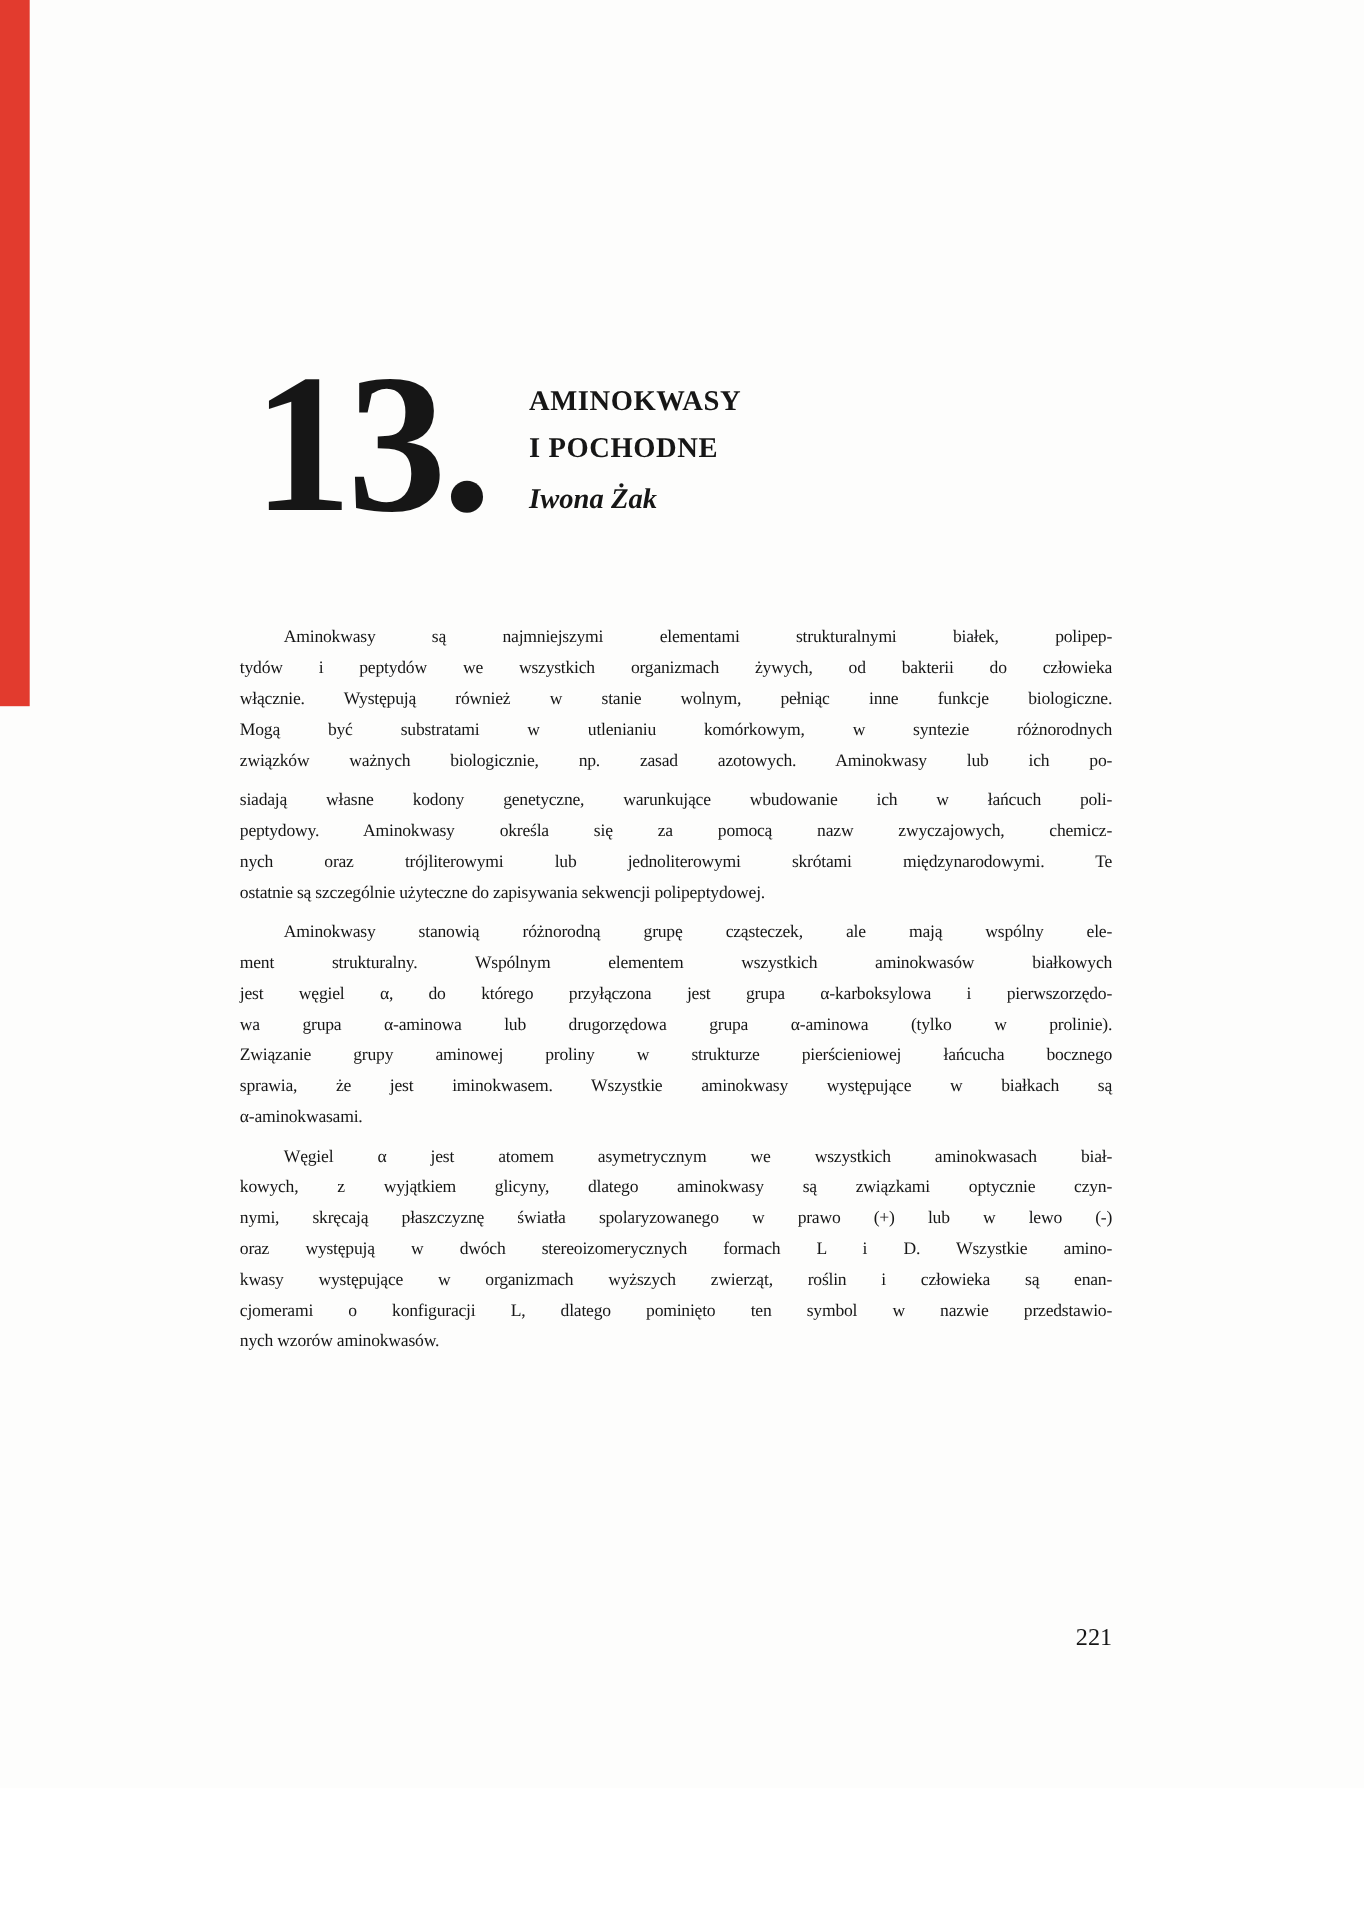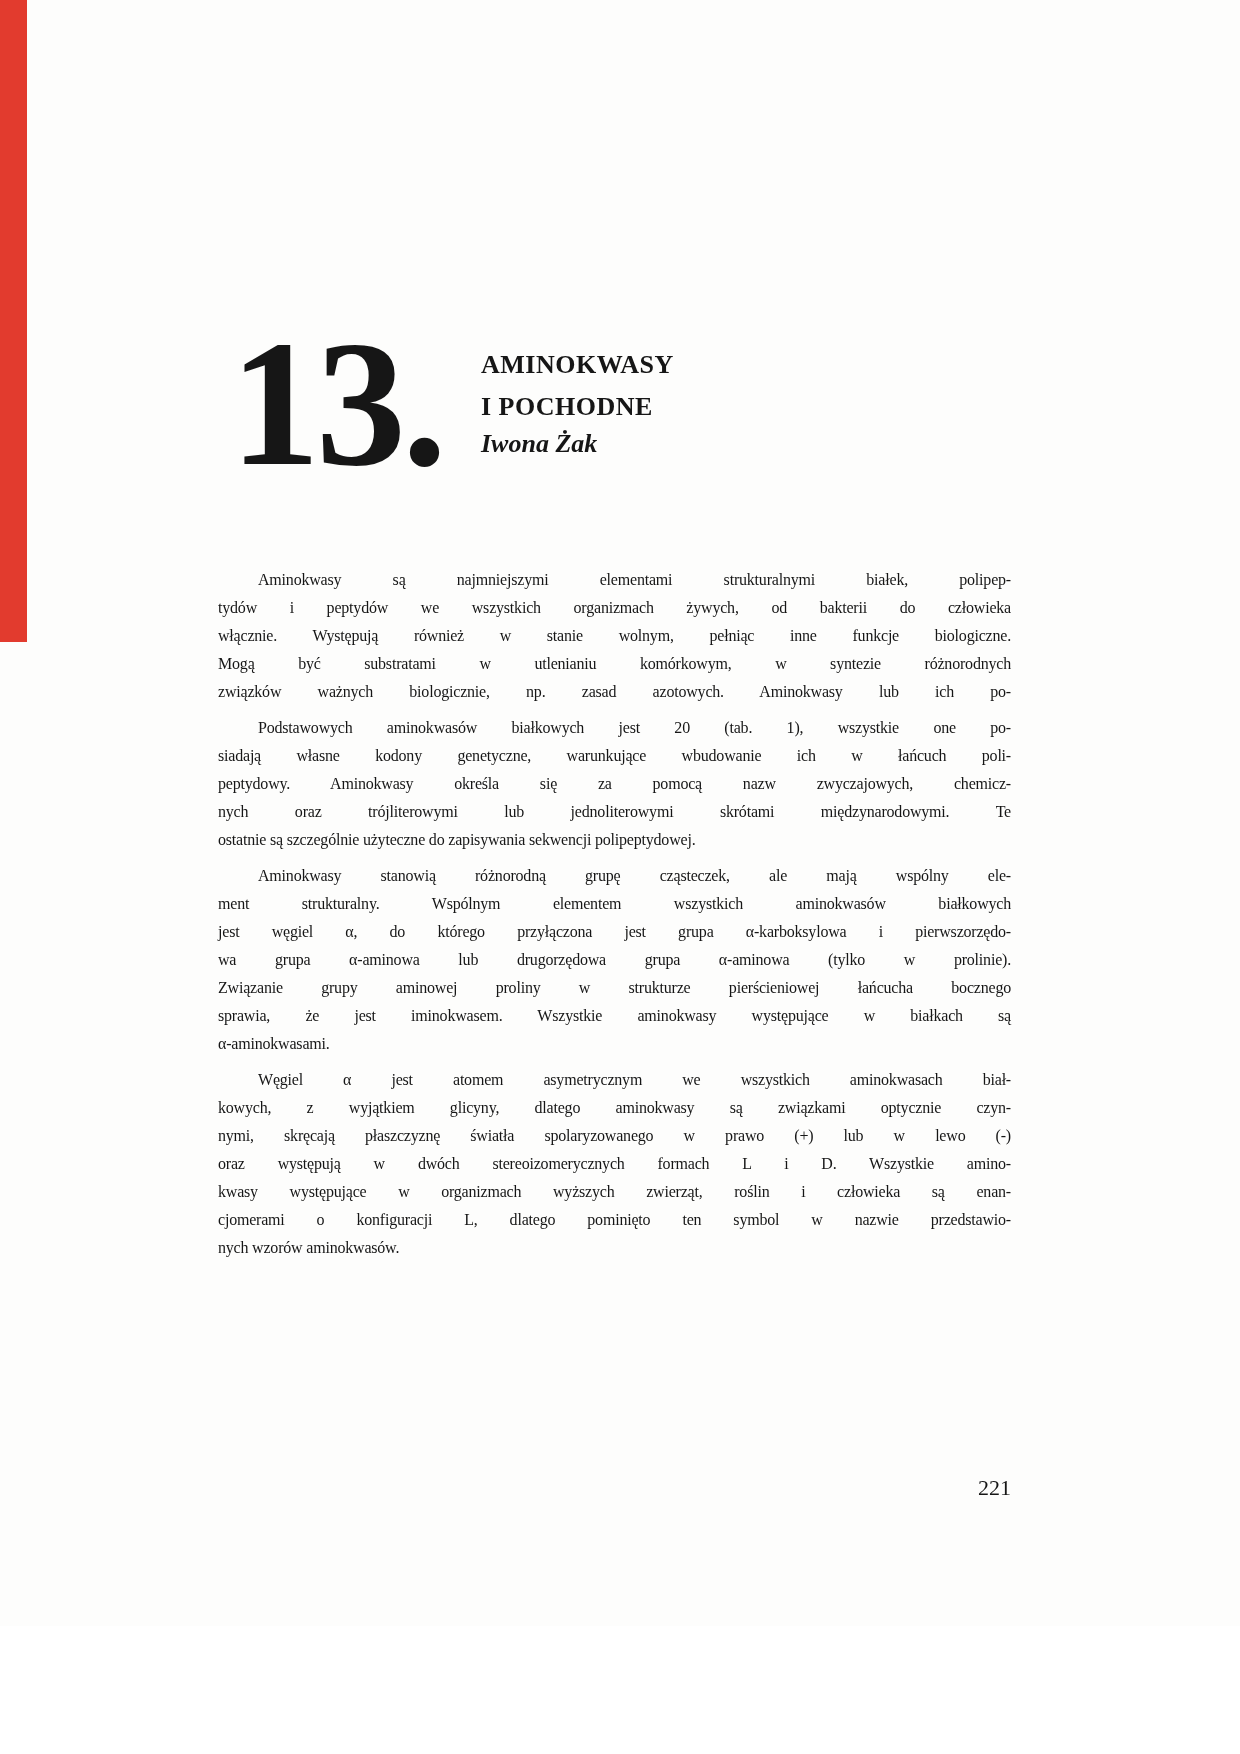--- a/index.html
+++ b/index.html
@@ -29,21 +29,21 @@
   }
   .title-block{
     position:absolute;left:481px;top:344px;
   }
   .title-line{
     font-size:26px;line-height:42px;font-weight:700;
     letter-spacing:0.5px;white-space:nowrap;
   }
   .author{
     font-size:26px;line-height:31px;font-weight:700;font-style:italic;
-    white-space:nowrap;
+    margin-top:10px;white-space:nowrap;
   }
   .body-text{
     position:absolute;left:218px;top:566px;width:793px;
     font-size:16px;letter-spacing:-0.2px;
   }
   .para{margin:0 0 8px 0;}
   .line{
     height:28px;line-height:28px;
     white-space:nowrap;
     text-align:justify;
@@ -73,21 +73,20 @@
 
   <main class="body-text">
       <div class="para">
         <div class="line first">Aminokwasy są najmniejszymi elementami strukturalnymi białek, polipep-</div>
         <div class="line">tydów i peptydów we wszystkich organizmach żywych, od bakterii do człowieka</div>
         <div class="line">włącznie. Występują również w stanie wolnym, pełniąc inne funkcje biologiczne.</div>
         <div class="line">Mogą być substratami w utlenianiu komórkowym, w syntezie różnorodnych</div>
         <div class="line">związków ważnych biologicznie, np. zasad azotowych. Aminokwasy lub ich po-</div>
       </div>
       <div class="para">
-        <div class="line first">Podstawowych aminokwasów białkowych jest 20 (tab. 1), wszystkie one po-</div>
         <div class="line">siadają własne kodony genetyczne, warunkujące wbudowanie ich w łańcuch poli-</div>
         <div class="line">peptydowy. Aminokwasy określa się za pomocą nazw zwyczajowych, chemicz-</div>
         <div class="line">nych oraz trójliterowymi lub jednoliterowymi skrótami międzynarodowymi. Te</div>
         <div class="line last">ostatnie są szczególnie użyteczne do zapisywania sekwencji polipeptydowej.</div>
       </div>
       <div class="para">
         <div class="line first">Aminokwasy stanowią różnorodną grupę cząsteczek, ale mają wspólny ele-</div>
         <div class="line">ment strukturalny. Wspólnym elementem wszystkich aminokwasów białkowych</div>
         <div class="line">jest węgiel α, do którego przyłączona jest grupa α-karboksylowa i pierwszorzędo-</div>
         <div class="line">wa grupa α-aminowa lub drugorzędowa grupa α-aminowa (tylko w prolinie).</div>

